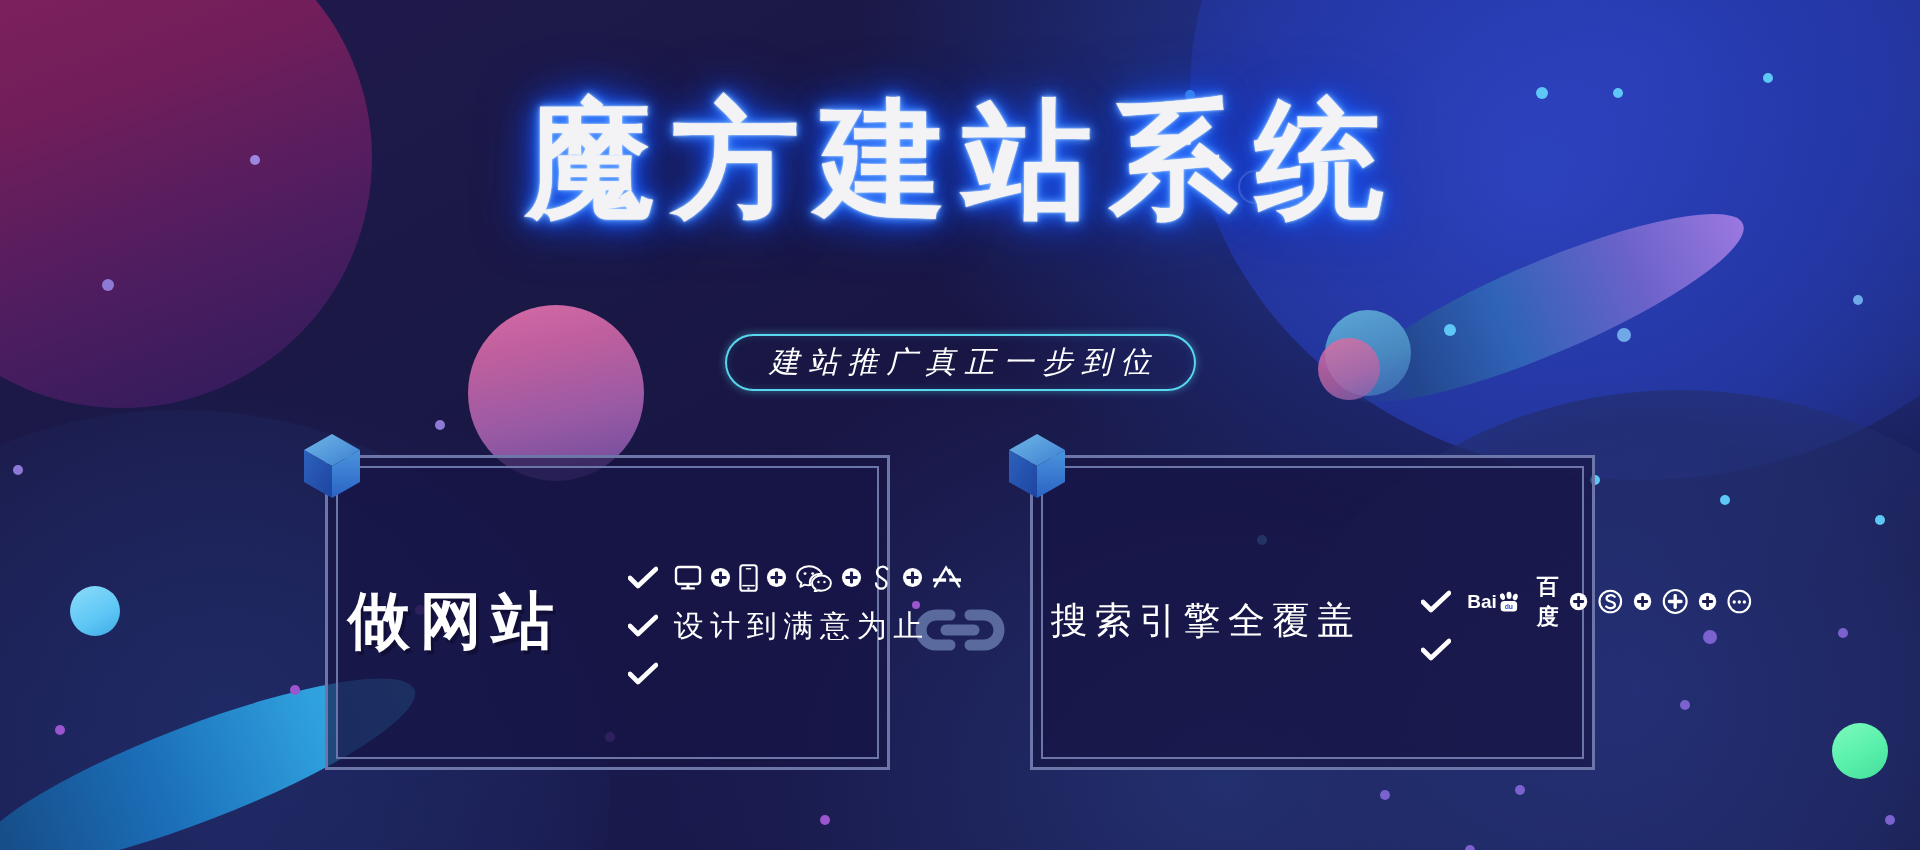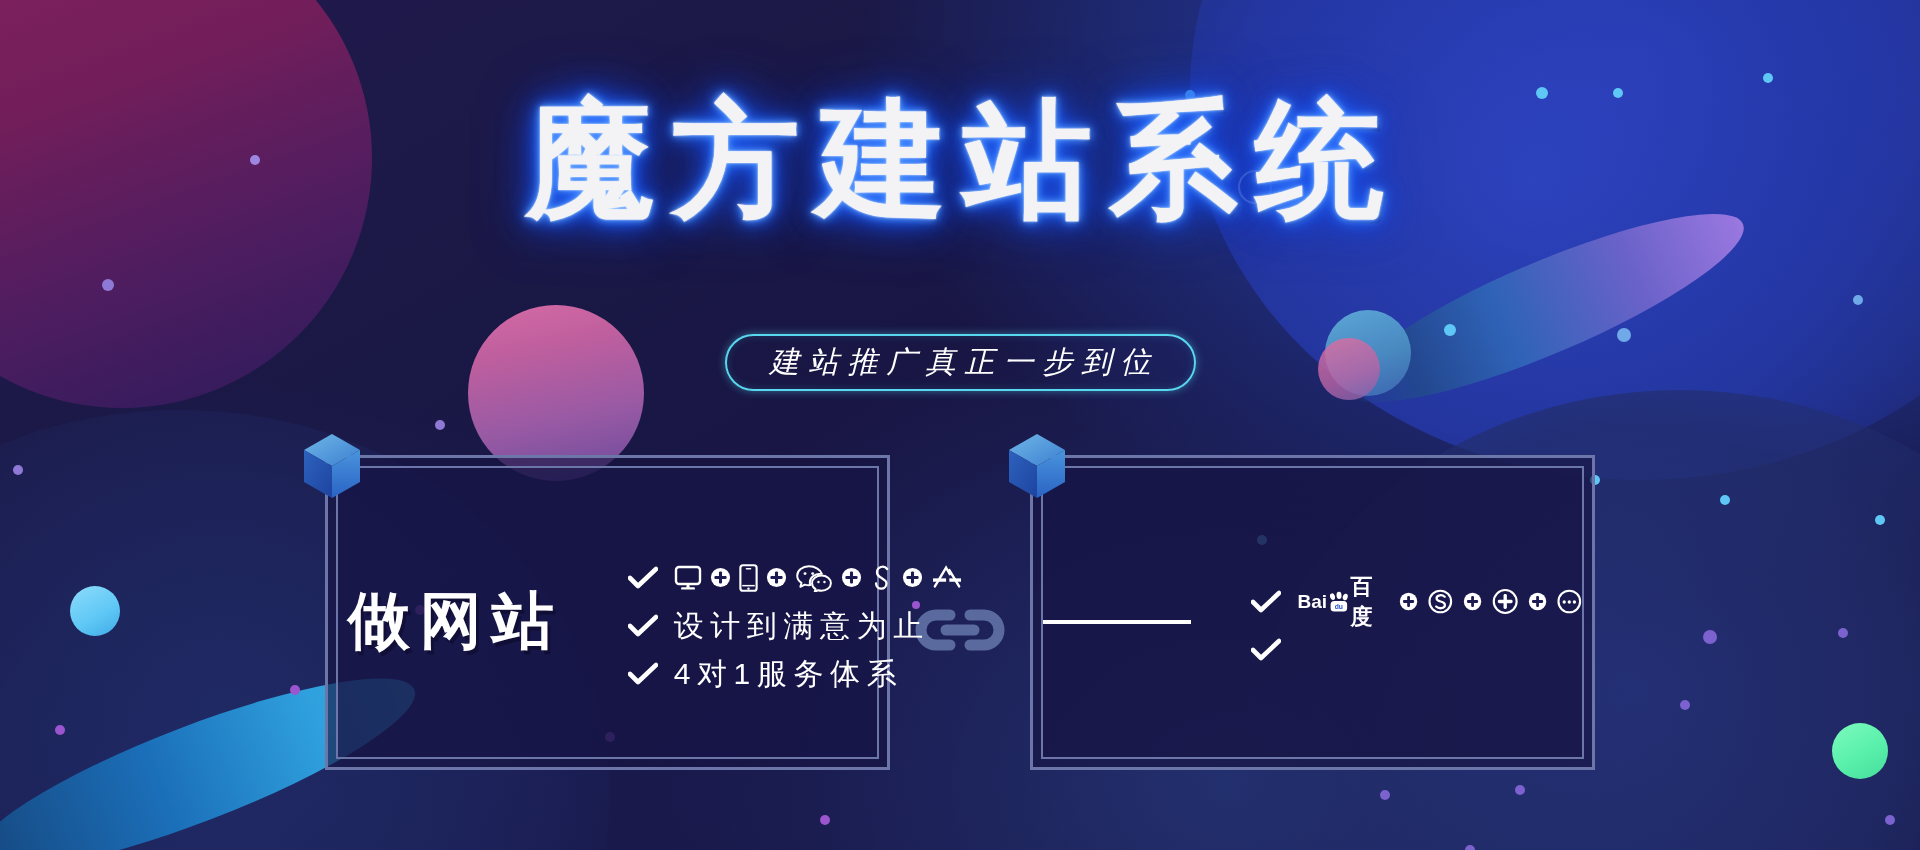--- a/index.html
+++ b/index.html
@@ -393,21 +393,20 @@
               </span>
               <span class="feature-text">设计到满意为止</span>
             </div>
 
             <div class="feature-row">
               <span class="check">
                 <svg viewBox="0 0 30 24" width="30" height="24">
                     <path d="M2 12 L10 20 L28 3" fill="none" stroke="#fff" stroke-width="4.6" stroke-linecap="round" stroke-linejoin="round"></path>
                   </svg>
               </span>
-              <span class="feature-text">4对1服务体系</span>
             </div>
 
           </div>
         </div>
       </div>
     </div>
 
     <div class="link-slot">
       <span>
         <svg viewBox="0 0 96 56" width="96" height="56" aria-hidden="true">
@@ -425,22 +424,23 @@
         <span class="cube">
           <svg viewBox="0 0 64 70" width="64" height="70" aria-hidden="true">
             <polygon points="32,2 60,18 32,34 4,18" fill="url(#cubeTop)"></polygon>
             <polygon points="4,18 32,34 32,66 4,50" fill="url(#cubeL)"></polygon>
             <polygon points="60,18 32,34 32,66 60,50" fill="url(#cubeR)"></polygon>
           </svg>
         </span>
 
         <div class="panel-inner">
           <div class="panel-rule"></div>
-
-          <div class="feature-list" style="padding-left:60px;">
+          <div class="panel-sub">搜索引擎全覆盖</div>
+
+          <div class="feature-list" style="padding-left:60px;text-align:right;">
 
             <div class="feature-row">
               <span class="check">
                 <svg viewBox="0 0 30 24" width="30" height="24">
                     <path d="M2 12 L10 20 L28 3" fill="none" stroke="#fff" stroke-width="4.6" stroke-linecap="round" stroke-linejoin="round"></path>
                   </svg>
               </span>
               <span class="icon-strip" style="gap:10px;">
 
                 <span style="display:inline-flex;align-items:center;gap:1px;">

